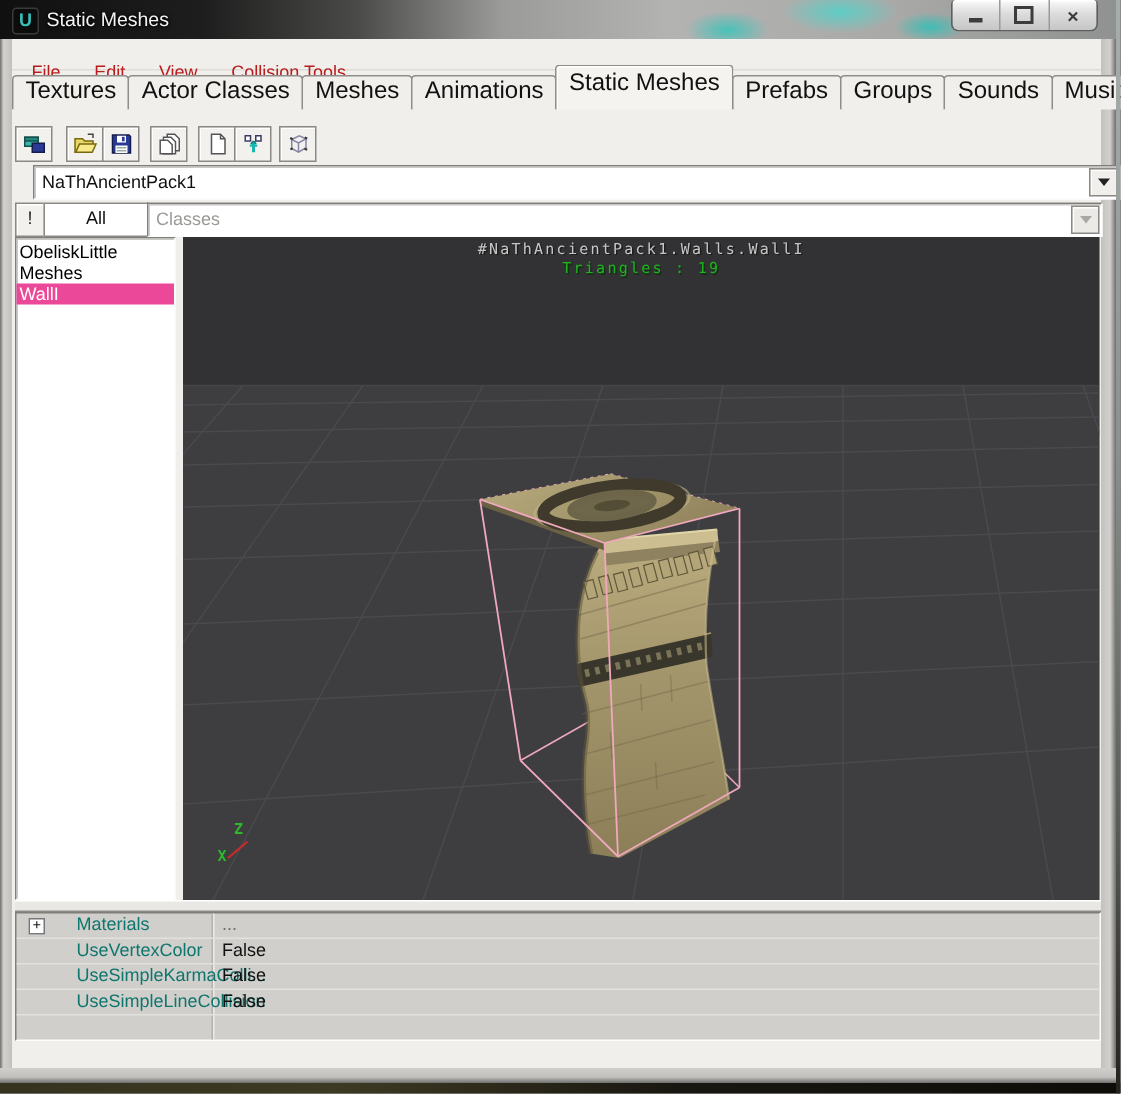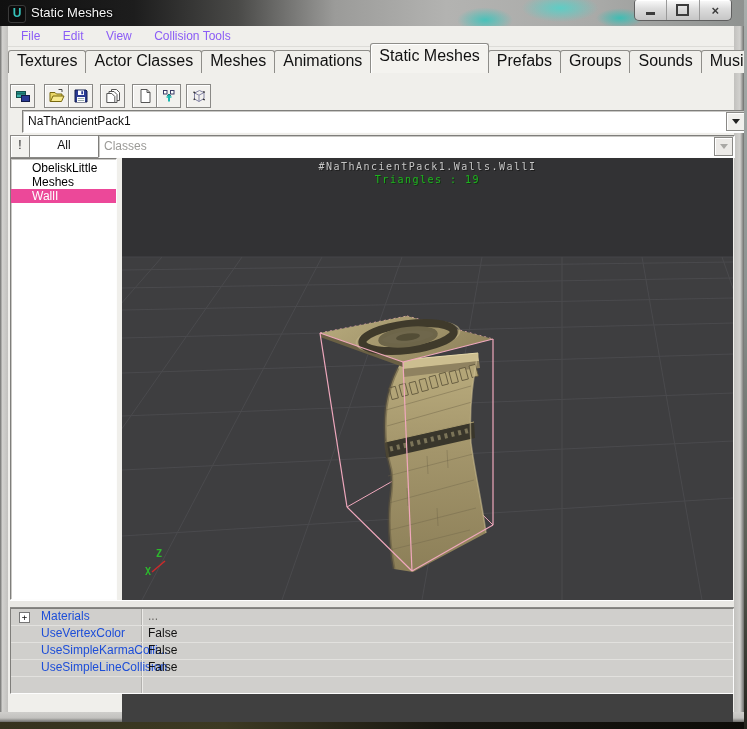--- a/index.html
+++ b/index.html
@@ -41,21 +41,21 @@
   
   .frame-left{position:absolute;left:0;top:26px;width:8px;height:686px;
     background:linear-gradient(90deg,#6e6e6c,#d2d1ce 30%,#c2c1be);}
   .frame-right{position:absolute;left:734px;top:26px;width:10px;height:686px;
     background:linear-gradient(90deg,#c2c1be,#d2d1ce 60%,#6e6e6c);}
   .frame-bottom{position:absolute;left:0;top:712px;width:744px;height:10px;
     background:linear-gradient(#cfcecb,#c2c1be 60%,#6e6e6c);}
   .content{position:absolute;left:8px;top:26px;width:726px;height:686px;background:#f0efeb;}
   
   .menubar{position:absolute;left:0;top:0;width:100%;height:20px;border-bottom:1px solid #dddcd8;}
-  .menu-item{display:inline-block;padding:3px 9px 0 9px;font-size:12px;color:#8b5cf6;cursor:default;}
+  .menu-item{display:inline-block;padding:15px 9px 0 9px;font-size:12px;color:#b91c1c;cursor:default;}
   .menu-item:first-child{margin-left:4px;}
   
   .tabstrip{position:absolute;left:0;top:21px;width:100%;height:26px;display:flex;align-items:flex-end;}
   .tab{height:20px;padding:2px 8px 0 8px;font-size:16px;color:#111;background:#f0efeb;
     border:1px solid #8e8d89;border-bottom:none;border-radius:3px 3px 0 0;margin-right:-1px;
     white-space:nowrap;cursor:default;line-height:16px;}
   .tab.active{height:25px;padding-top:4px;background:#f4f3ef;position:relative;z-index:2;
     box-shadow:inset 1px 1px 0 #fff;}
   
   .toolbar{position:absolute;left:0;top:56px;width:100%;height:26px;}
@@ -76,40 +76,40 @@
     border:1px solid #8a8986;box-shadow:inset 1px 1px 0 #fff;text-align:center;font-size:12px;line-height:19px;color:#222;}
   .btn-all{position:absolute;left:19px;top:0;width:68px;height:21px;background:#fff;
     border:1px solid #8a8986;text-align:center;font-size:12px;line-height:19px;color:#111;}
   .combo2{position:absolute;left:88px;top:0;width:635px;height:21px;background:#fff;}
   .combo2 .combo-text{color:#9b9a97;}
   .combo2 .combo-arrow{background:#eceae7;}
   
   .meshlist{position:absolute;left:2px;top:132px;width:107px;height:442px;background:#fff;
     border:1px solid;border-color:#7f7e7b #fdfdfd #fdfdfd #7f7e7b;box-shadow:inset 1px 1px 0 #c9c8c5;
     padding-top:2px;box-sizing:border-box;}
-  .list-item{height:14px;line-height:14px;font-size:12px;color:#000;padding-left:21px;cursor:default;white-space:nowrap;overflow:hidden;}
+  .list-item{height:14px;line-height:14px;font-size:12px;color:#000;padding-left:2px;cursor:default;white-space:nowrap;overflow:hidden;}
   .list-item.selected{background:#ec4899;color:#fff;}
   
-  .viewport{position:absolute;left:114px;top:132px;width:611px;height:572px;background:#404040;overflow:hidden;}
+  .viewport{position:absolute;left:114px;top:132px;width:611px;height:442px;background:#0c4a6e;overflow:hidden;}
   .vp-header{position:absolute;left:0;top:3px;width:100%;text-align:center;
     font-family:"DejaVu Sans Mono", monospace;font-size:10px;letter-spacing:1.5px;color:#c6c6c6;
     text-shadow:1px 1px 0 #1c1c1c;}
   .vp-tris{position:absolute;left:0;top:16px;width:100%;text-align:center;
     font-family:"DejaVu Sans Mono", monospace;font-size:10px;letter-spacing:1.5px;color:#1db41d;
     text-shadow:1px 1px 0 #143014;}
   .axis-label{position:absolute;font-family:"DejaVu Sans Mono", monospace;font-size:10px;font-weight:bold;color:#2db82d;}
   .axis-z{left:34px;top:390px;}
   .axis-x{left:23px;top:408px;}
   
   .splitter{position:absolute;left:2px;top:574px;width:724px;height:8px;background:#e9e8e4;
     border-top:1px solid #fff;border-bottom:1px solid #8a8986;box-sizing:border-box;}
   .propgrid{position:absolute;left:2px;top:582px;width:724px;height:86px;background:#d0cfcc;
     border:1px solid;border-color:#7f7e7b #fdfdfd #fdfdfd #7f7e7b;box-sizing:border-box;}
   .prop-row{position:relative;height:16px;border-bottom:1px solid #e2e1de;font-size:12px;line-height:15px;}
-  .prop-label{position:absolute;left:30px;top:0;color:#1d4ed8;white-space:nowrap;}
+  .prop-label{position:absolute;left:40px;top:0;color:#0f766e;white-space:nowrap;}
   .prop-value{position:absolute;left:137px;top:0;color:#111;white-space:nowrap;}
   .prop-value.dim{color:#6b6a67;}
   .prop-divider{position:absolute;left:130px;top:0;width:1px;height:100%;background:#b2b1ae;box-shadow:1px 0 0 #ecebe8;}
   .expand-box{position:absolute;left:8px;top:3px;width:9px;height:9px;background:#fff;border:1px solid #777;
     font-size:9px;line-height:8px;text-align:center;color:#111;font-family:"DejaVu Sans Mono",monospace;}
 </style>
 </head>
 <body>
 
 <div id="window">

